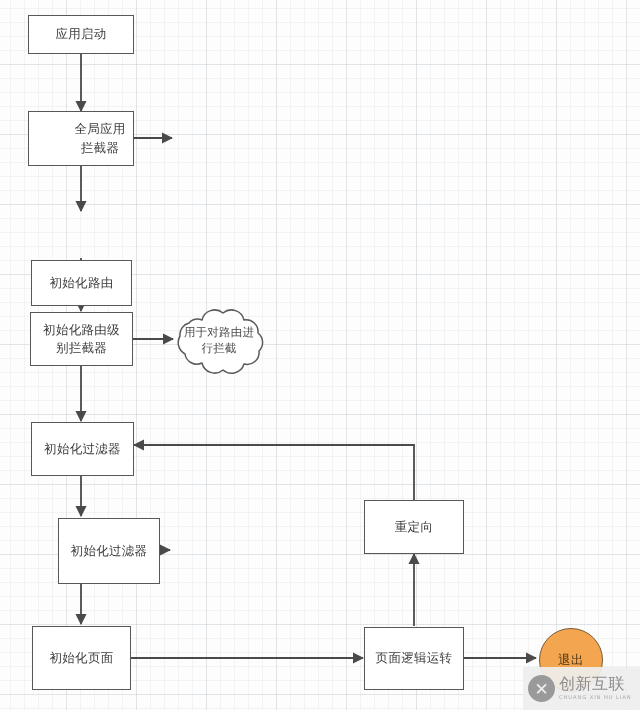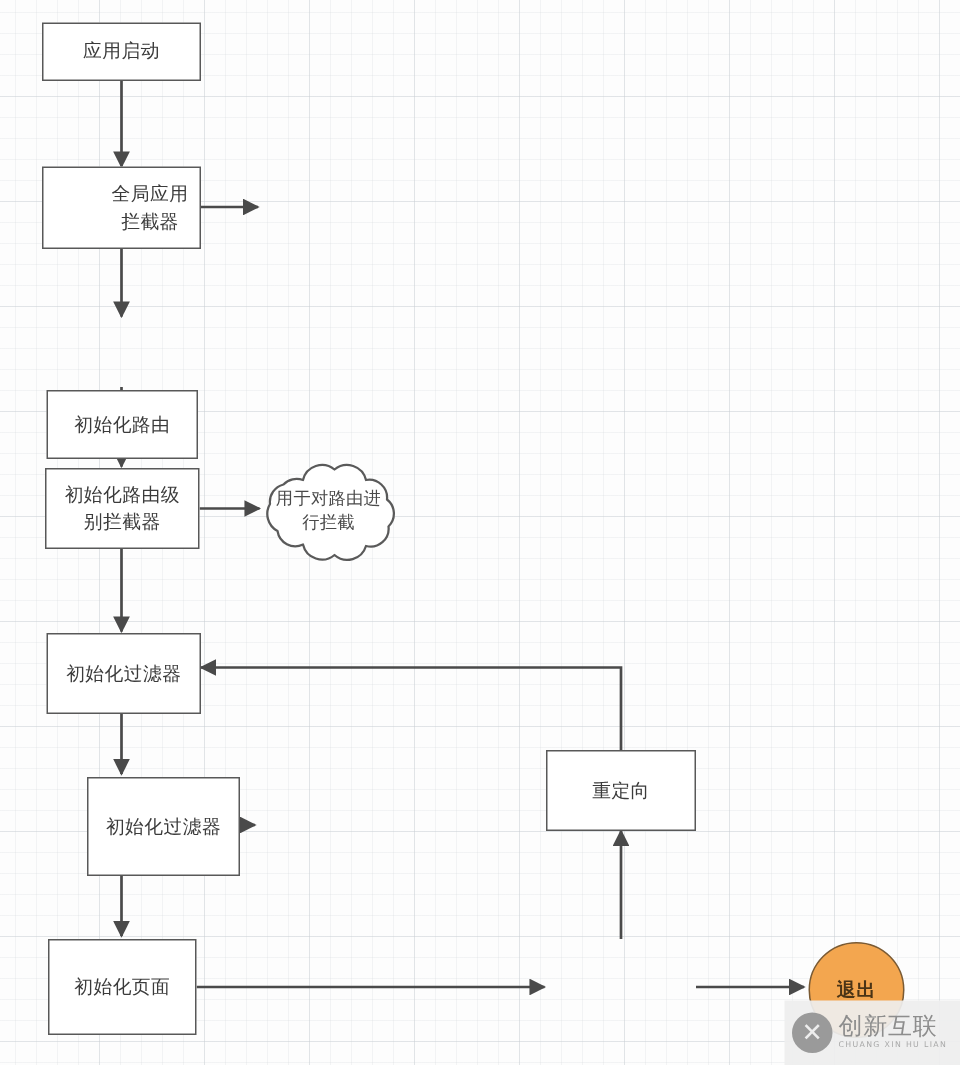--- a/index.html
+++ b/index.html
@@ -52,21 +52,20 @@
     align-items: center;
     justify-content: center;
     text-align: center;
     border-radius: 50%;
     background: #f3a64f;
     border: 1.6px solid #7a5a33;
     color: #4a3416;
     font-size: 12.5px;
     letter-spacing: 0.6px;
     z-index: 3;
-    font-weight: bold;
   }
   .cloud-wrap {
     position: absolute;
     z-index: 3;
   }
   .cloud-wrap svg {
     position: absolute;
     left: 0;
     top: 0;
     overflow: visible;
@@ -180,20 +179,23 @@
   </div>
 
   <div class="node" style="left:31px; top:518px; width:102px; height:66px;margin-left:27px;">
     <span>初始化过滤器</span>
   </div>
 
   <div class="node" style="left:32px; top:626px; width:99px; height:64px;">
     <span>初始化页面</span>
   </div>
 
+  <div class="node" style="left:364px; top:627px; width:100px; height:63px;">
+    <span>页面逻辑运转</span>
+  </div>
 
   <div class="node" style="left:364px; top:500px; width:100px; height:54px;text-align:center;">
     <span>重定向</span>
   </div>
 
   <div class="terminator" style="left:539px; top:628px; width:64px; height:64px;">
     <span>退出</span>
   </div>
 
 

